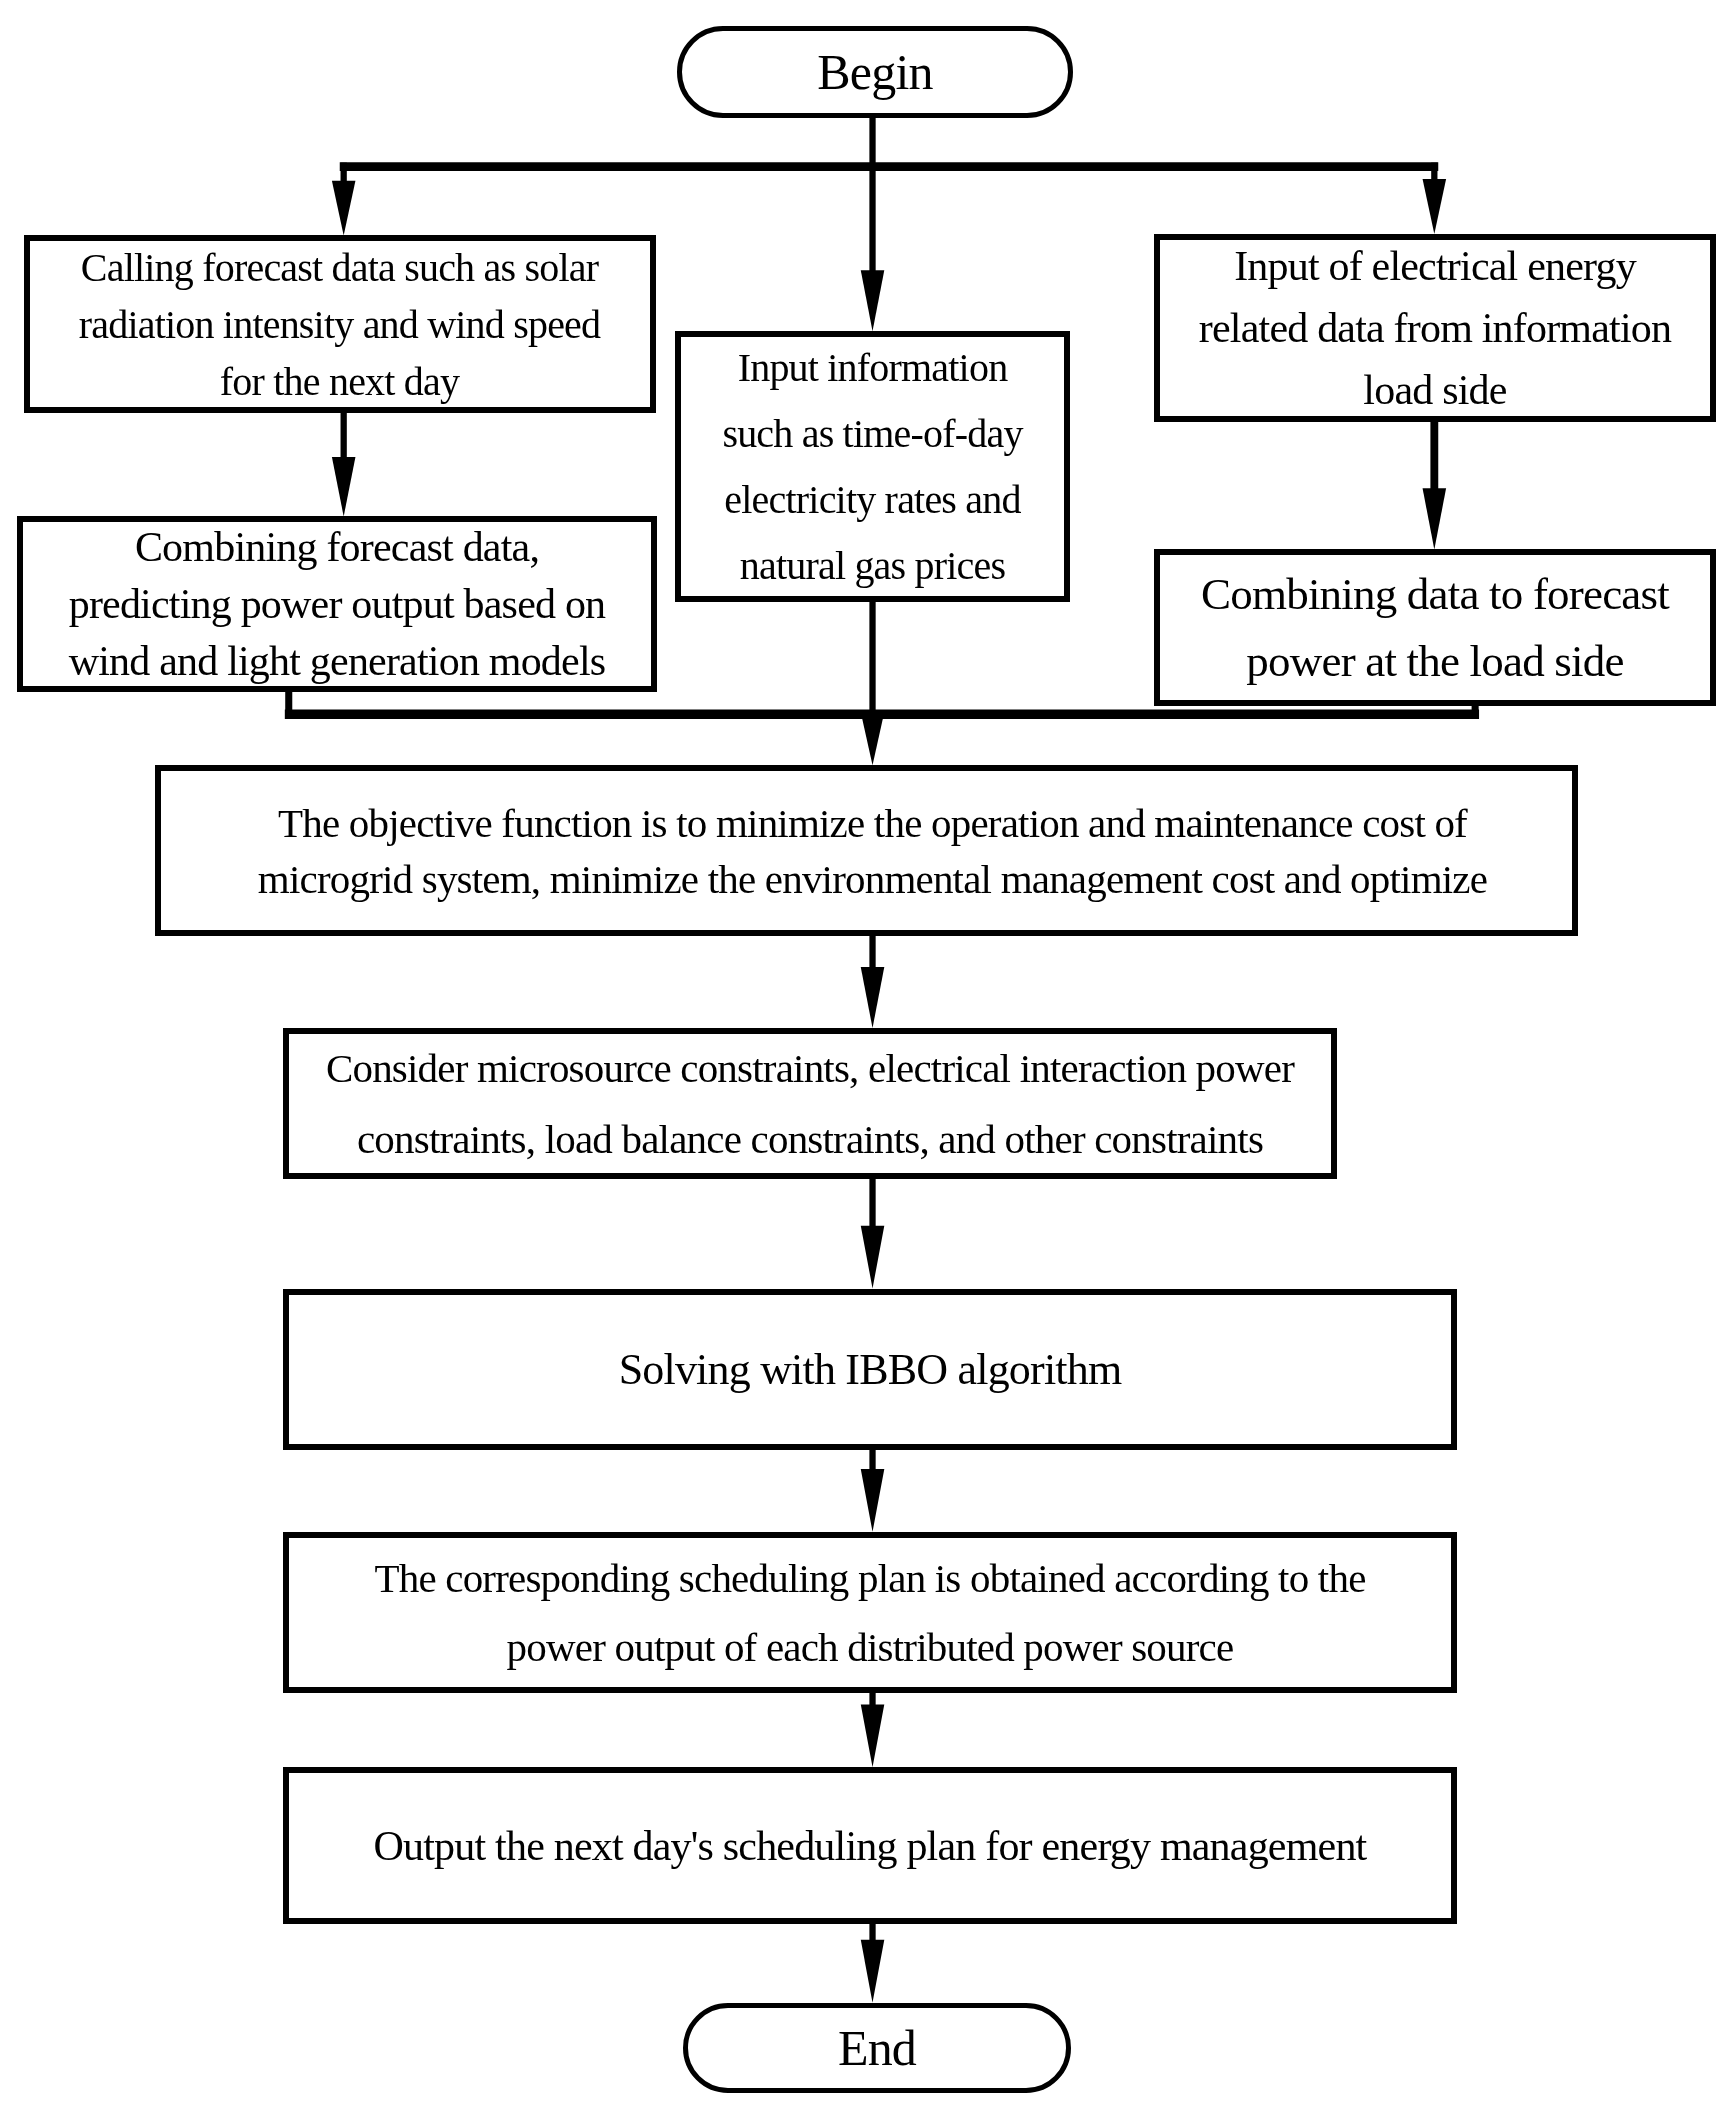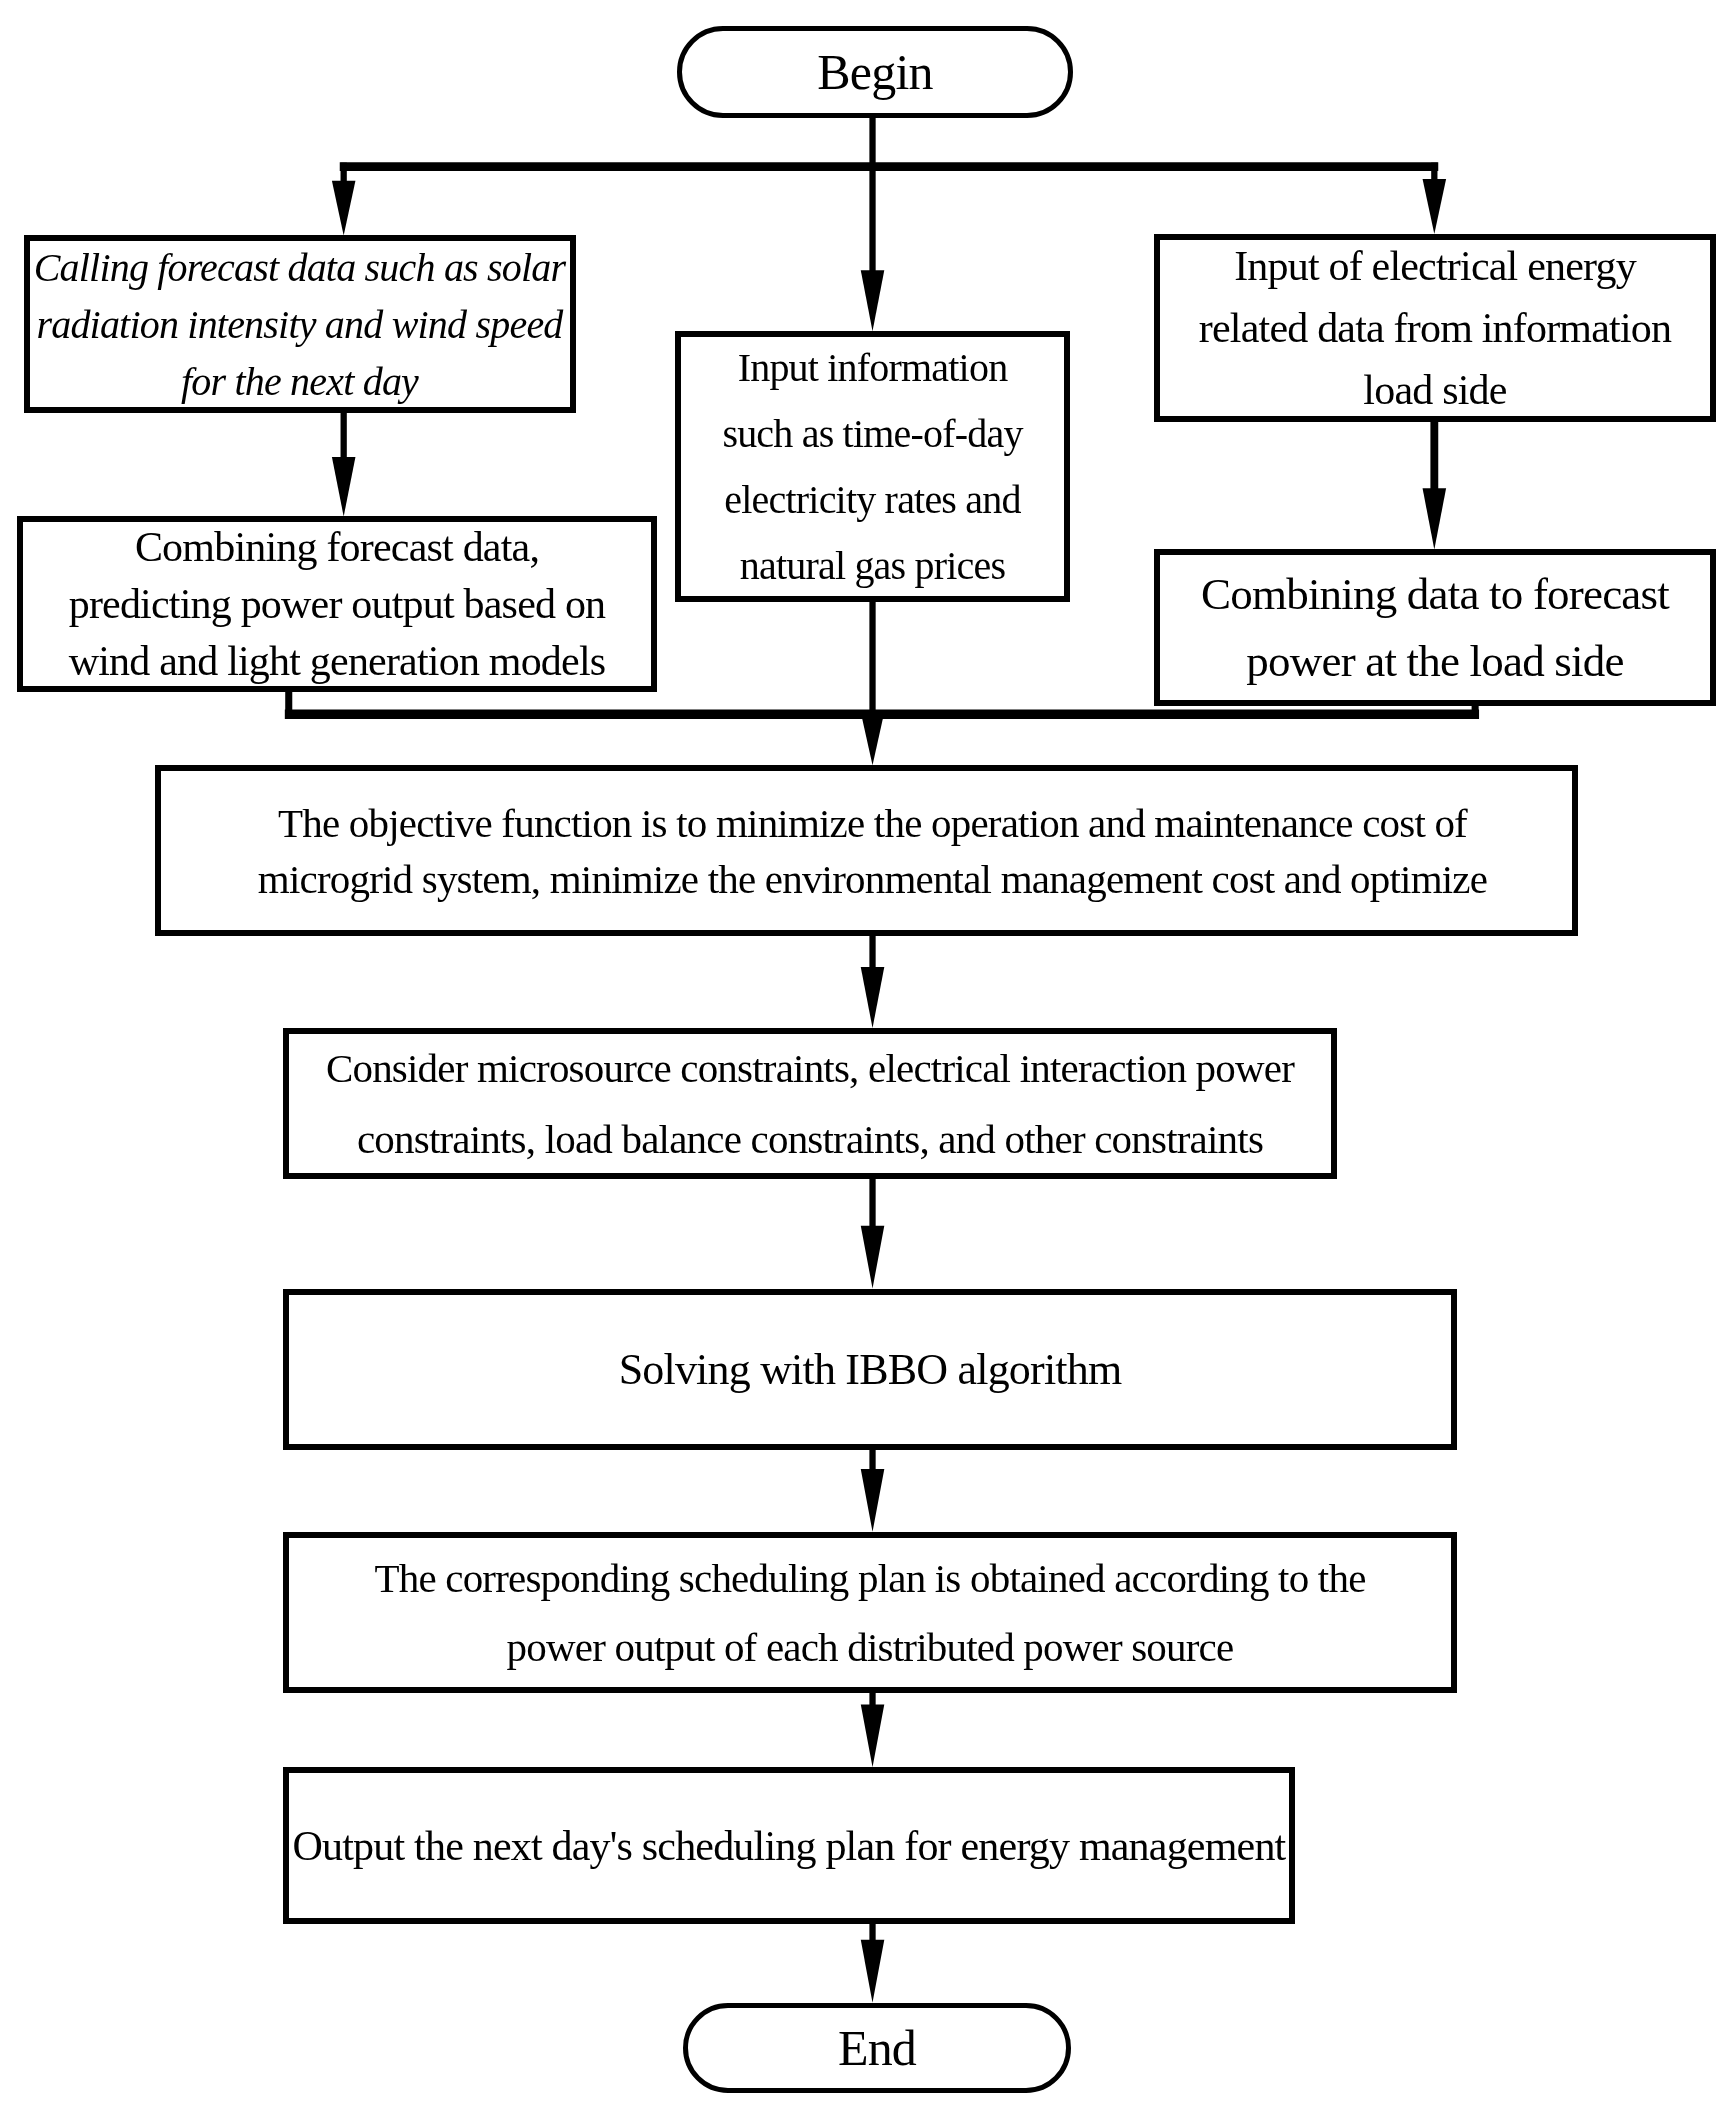--- a/index.html
+++ b/index.html
@@ -90,21 +90,21 @@
     <polygon points="1097,2172 1127,2172 1112,2252" fill="#000"></polygon>
 
     <line x1="1112" y1="2449" x2="1112" y2="2478" stroke="#000" stroke-width="8"></line>
     <polygon points="1097,2472 1127,2472 1112,2552" fill="#000"></polygon>
   </svg>
 
   <div class="box terminator" style="left:677px; top:26px; width:396px; height:92px; font-size:50px;">
     <div class="ln">Begin</div>
   </div>
 
-  <div class="box" style="left:23.5px; top:235px; width:552px; height:178px; font-size:40px; line-height:57px;font-style:italic;">
+  <div class="box" style="left:23.5px; top:235px; width:632px; height:178px; font-size:40px; line-height:57px;">
     <div class="ln">Calling forecast data such as solar</div>
     <div class="ln">radiation intensity and wind speed</div>
     <div class="ln">for the next day</div>
   </div>
 
   <div class="box" style="left:675px; top:331px; width:395px; height:271px; font-size:40px; line-height:66px;">
     <div class="ln">Input information</div>
     <div class="ln">such as time-of-day</div>
     <div class="ln">electricity rates and</div>
     <div class="ln">natural gas prices</div>
@@ -139,21 +139,21 @@
 
   <div class="box" style="left:283px; top:1289px; width:1174px; height:161px; font-size:44px;">
     <div class="ln">Solving with IBBO algorithm</div>
   </div>
 
   <div class="box" style="left:283px; top:1532px; width:1174px; height:161px; font-size:41px; line-height:69px;">
     <div class="ln">The corresponding scheduling plan is obtained according to the</div>
     <div class="ln">power output of each distributed power source</div>
   </div>
 
-  <div class="box" style="left:283px; top:1767px; width:1012px; height:157px; font-size:42px;">
+  <div class="box" style="left:283px; top:1767px; width:1174px; height:157px; font-size:42px;">
     <div class="ln">Output the next day's scheduling plan for energy management</div>
   </div>
 
   <div class="box terminator" style="left:683px; top:2003px; width:388px; height:90px; font-size:50px;">
     <div class="ln">End</div>
   </div>
 
 </div>
 
 

